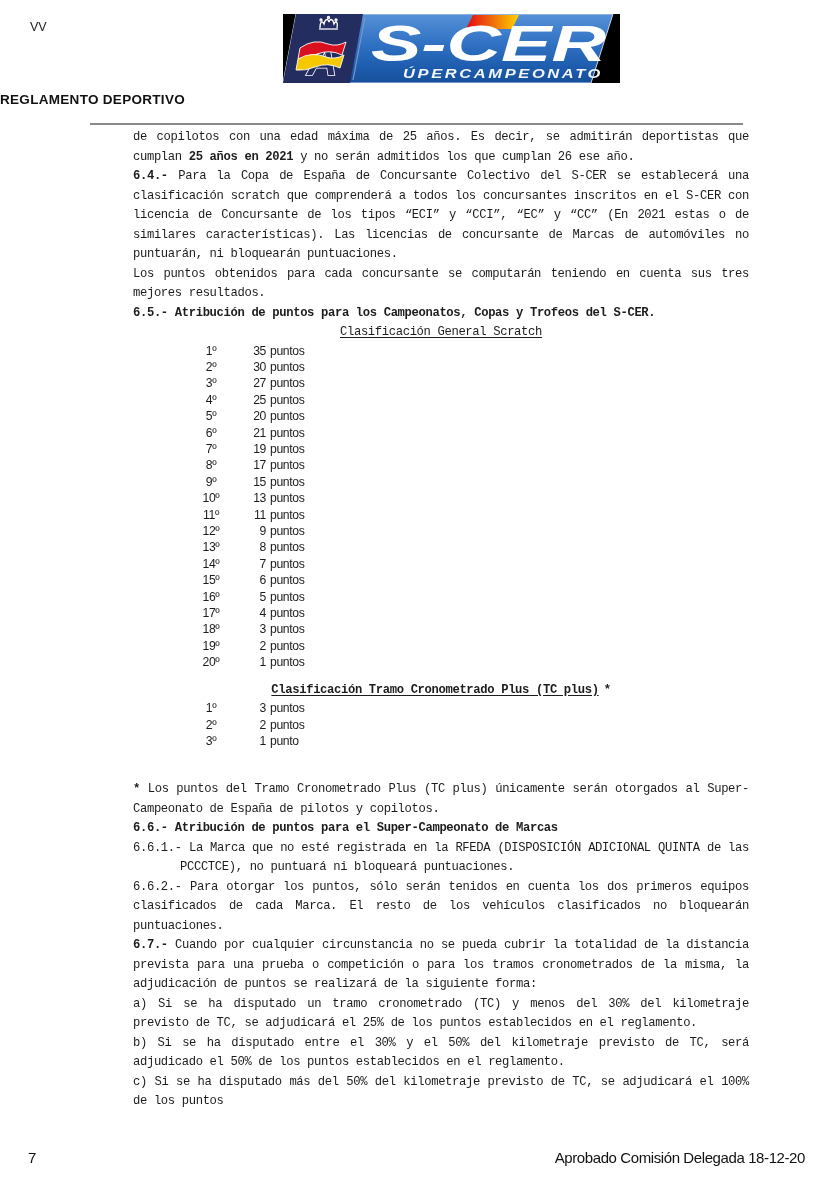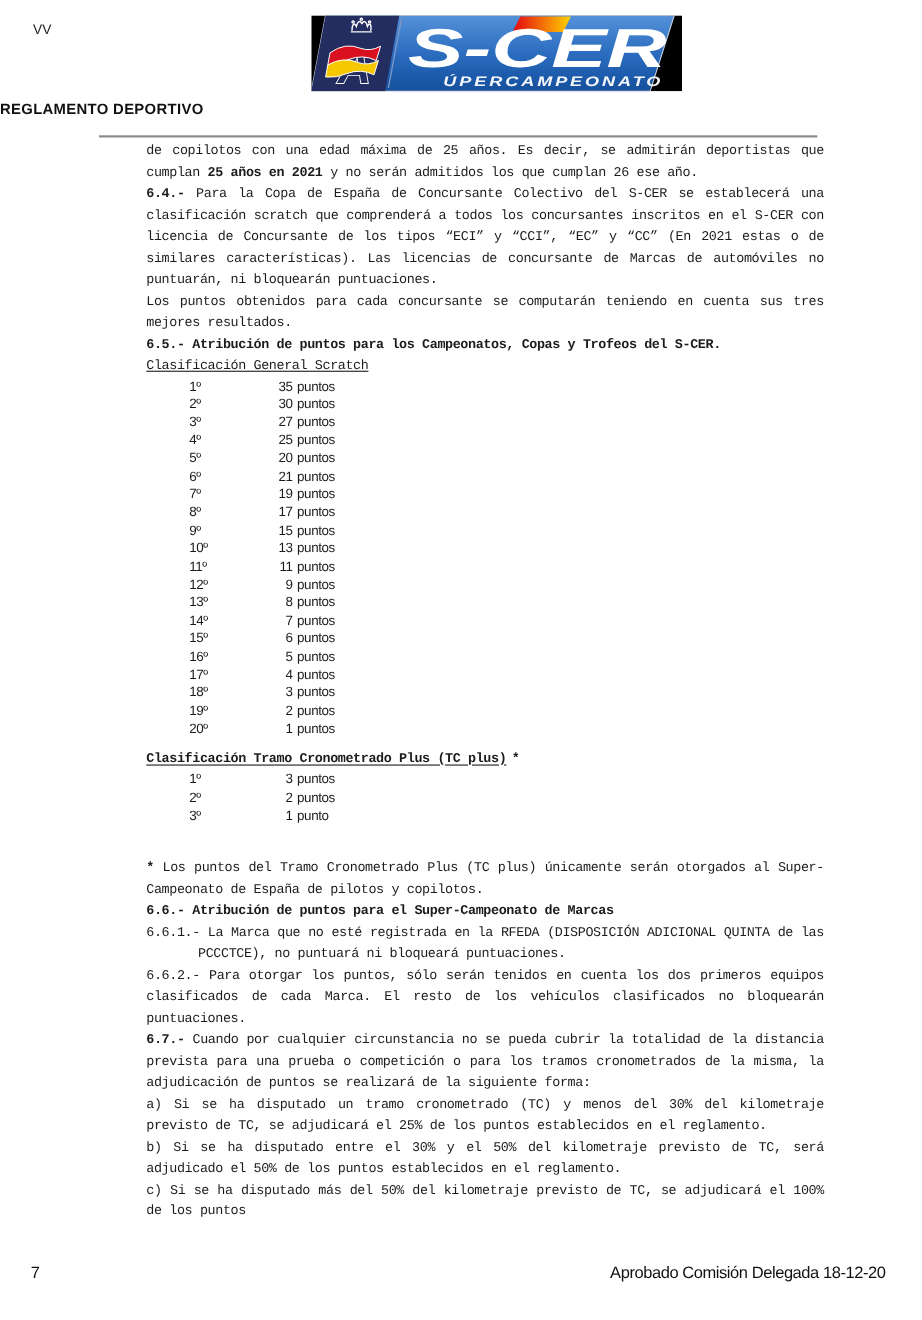--- a/index.html
+++ b/index.html
@@ -14,23 +14,23 @@
   .header-rule{position:absolute;left:90px;top:123px;width:653px;height:2px;background:#8a8a8a;}
   .content{position:absolute;left:133px;top:128px;width:616px;
     font-size:12.2px;line-height:19.5px;letter-spacing:-.35px;text-align:justify;}
   .content p{margin:0;font-family:Liberation Mono, monospace;}
   .b{font-weight:bold;}
   .mb9{margin-bottom:9px;}  .mb5{margin-bottom:5px;}  .mb16{margin-bottom:16px;}
   .mb13{margin-bottom:13px;} .mb8{margin-bottom:8px;} .mb31{margin-bottom:31px;}
   .mb7{margin-bottom:7px;}  .mb3{margin-bottom:3px;} .mb10{margin-bottom:10px;}
   .heading{font-weight:bold;text-align:left;}
   .uline{text-decoration:underline;text-underline-offset:2px;}
-  .subtitle{margin-left:39px;text-align:left;}
+  .subtitle{margin-left:39px;text-align:center;}
   .plist{margin-left:39px;line-height:16.4px;text-align:left;}
-  .prow .pos{display:inline-block;width:78px;}
+  .prow .pos{display:inline-block;width:78px;text-align:center;}
   .prow .num{display:inline-block;width:16px;text-align:right;}
   .prow .unit{margin-left:4px;}
   .hang{padding-left:47px;text-indent:-47px;}
   .item{margin-left:37px;}
   .footnote{text-align:justify;}
   .footer-page{position:absolute;left:28px;top:1149px;font-size:15px;color:#111;}
   .footer-approval{position:absolute;right:33px;top:1149px;font-size:15px;letter-spacing:-.4px;color:#111;text-align:center;}
   svg text{font-family:"Liberation Sans","DejaVu Sans",sans-serif;}
 </style>
 </head>

